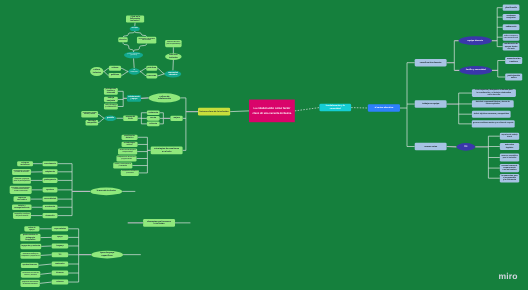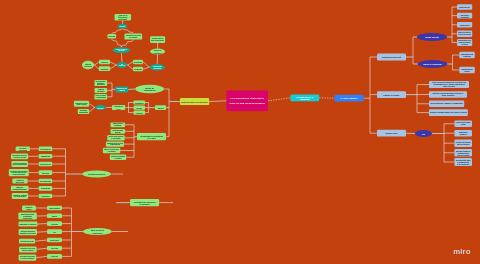--- a/index.html
+++ b/index.html
@@ -1,19 +1,19 @@
 <!DOCTYPE html>
 <html><head>
 <meta charset="utf-8">
 <title>Mapa conceptual</title>
 <style>
   html,body{margin:0;padding:0;background:#ffffff;}
   body{width:480px;height:264px;overflow:hidden;
        font-family:"Liberation Sans",sans-serif;-webkit-font-smoothing:antialiased;}
-  #board{position:relative;width:480px;height:264px;background:#c2410c;}
+  #board{position:relative;width:480px;height:264px;background:#15803d;}
   #svg{position:absolute;left:0;top:0;width:480px;height:264px;display:block;}
   .edge{fill:none;stroke:#e9ebee;stroke-width:0.6;}
   .nodeTxt{font-family:"Liberation Sans",sans-serif;text-anchor:middle;
            dominant-baseline:central;font-weight:700;}
   .wm{position:absolute;left:453.2px;top:247.1px;
       font-family:"Liberation Sans",sans-serif;font-size:7.8px;font-weight:700;
       color:#d3d5e0;letter-spacing:0.15px;}
 </style>
 </head>
 <body>

